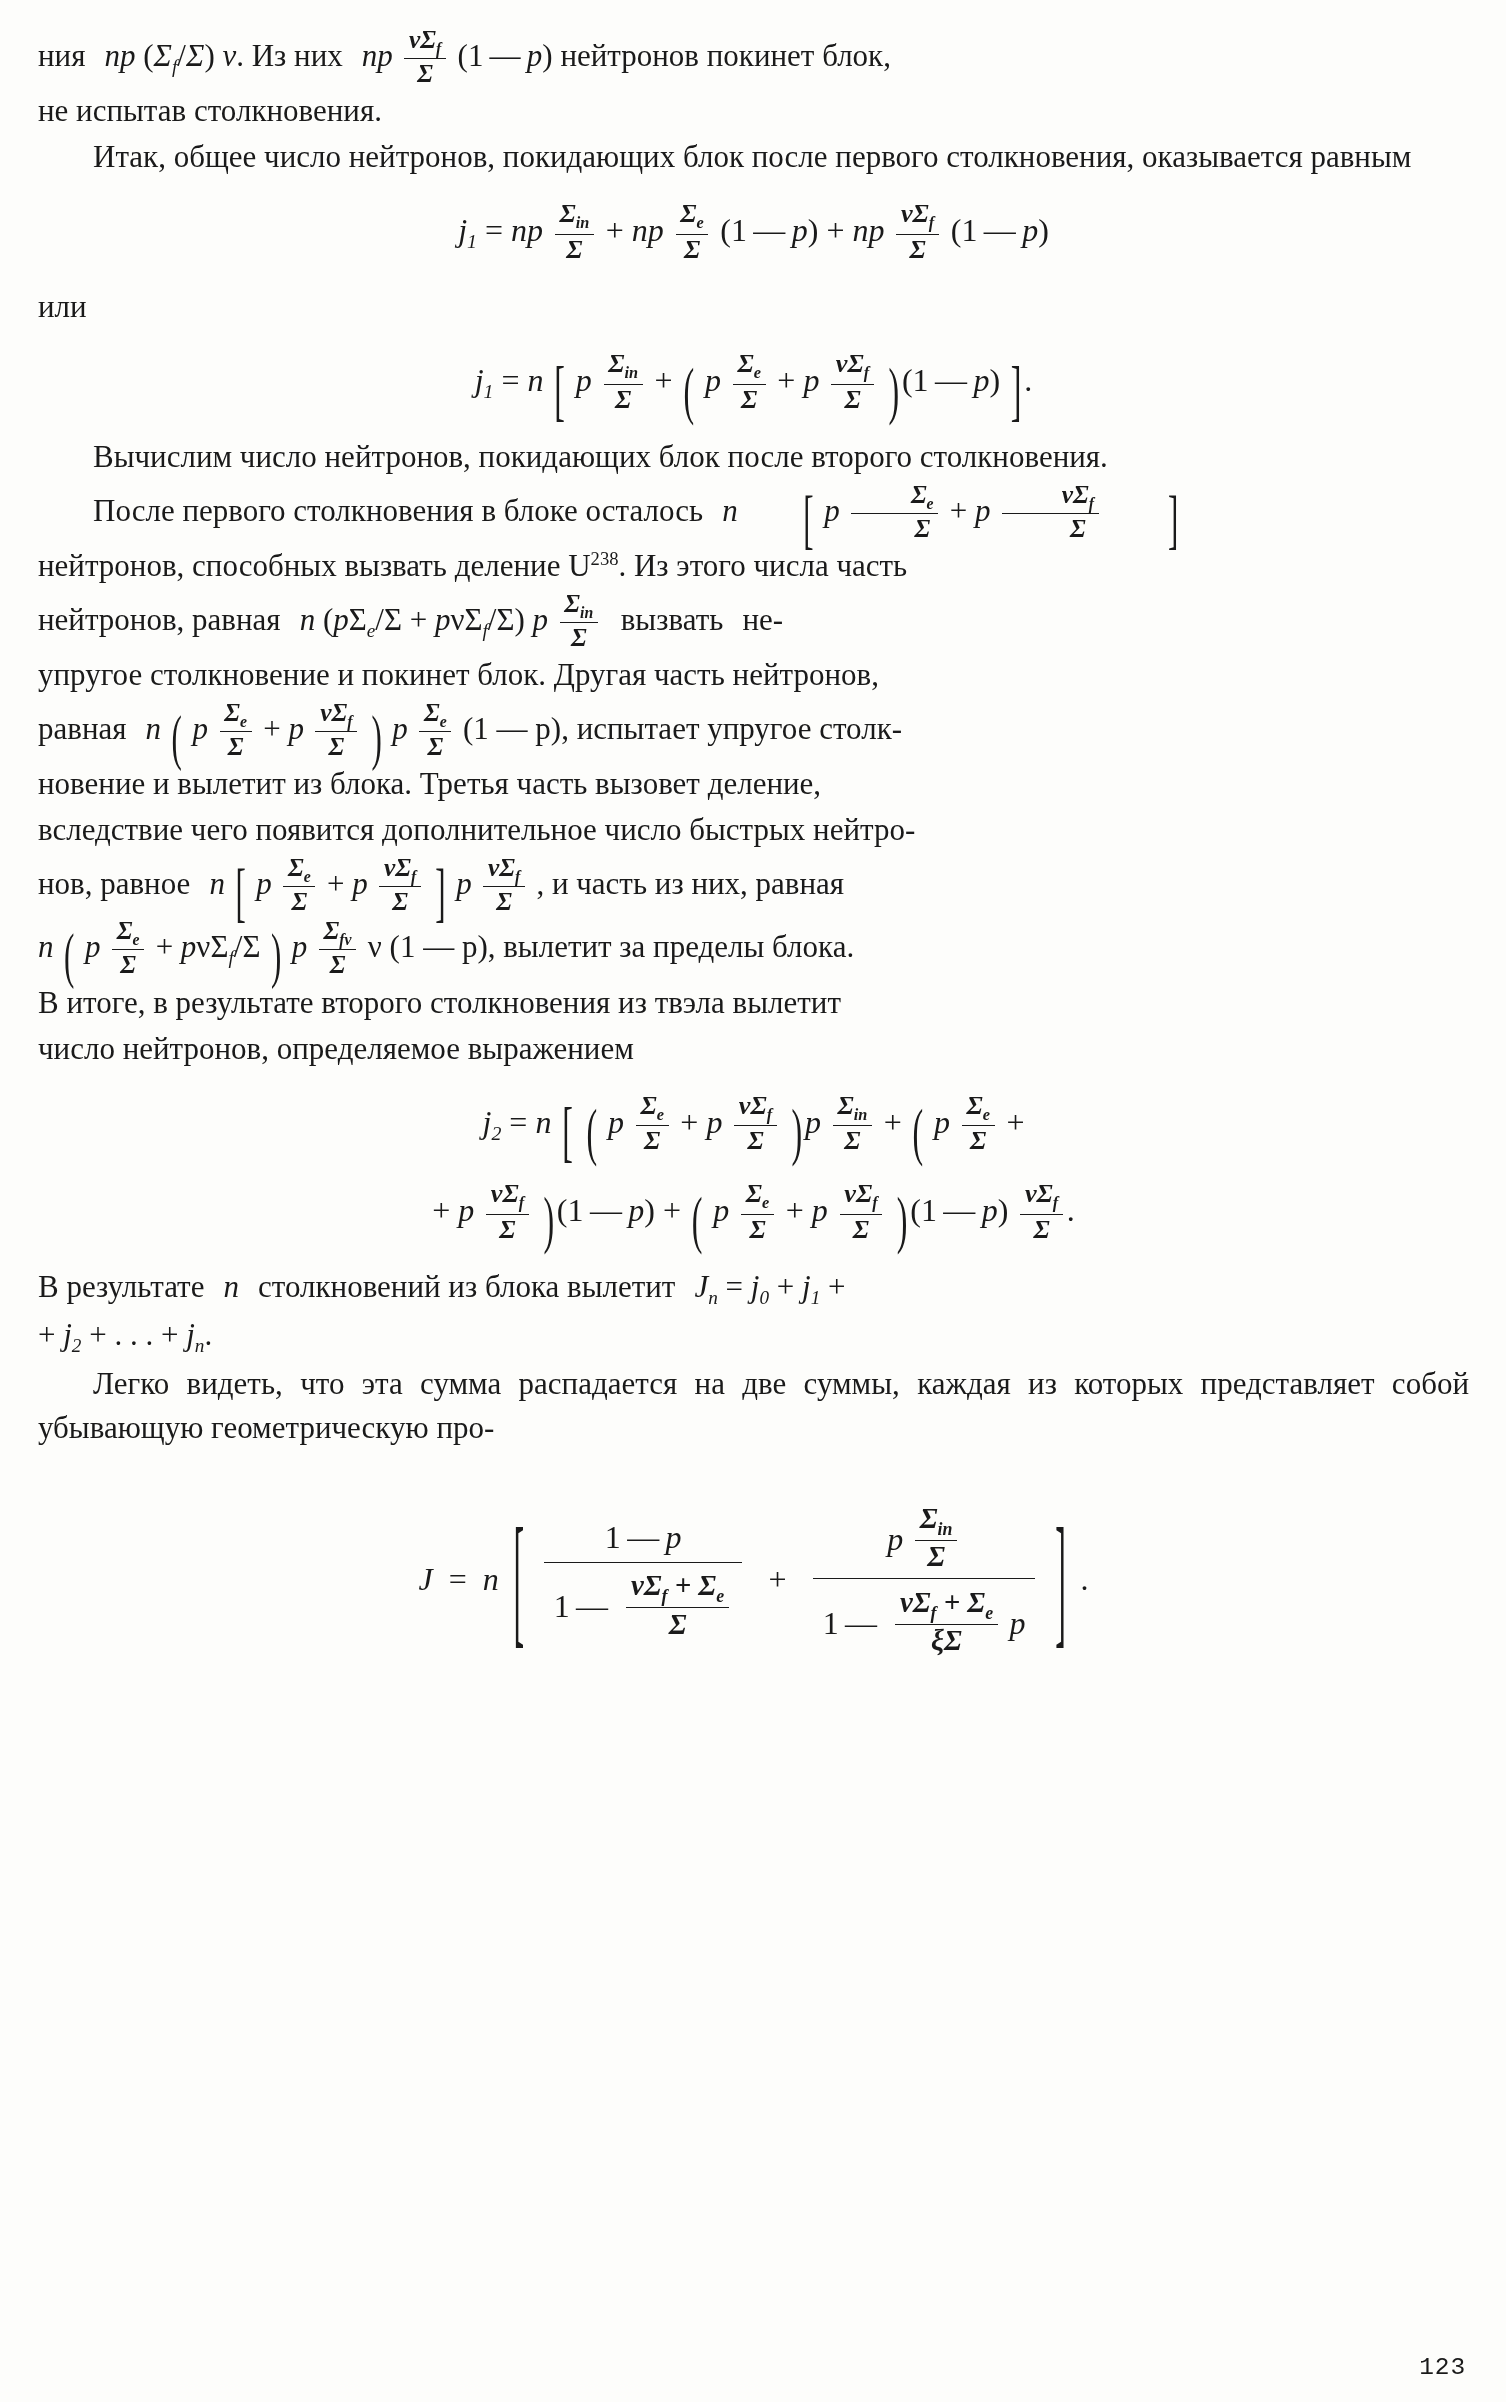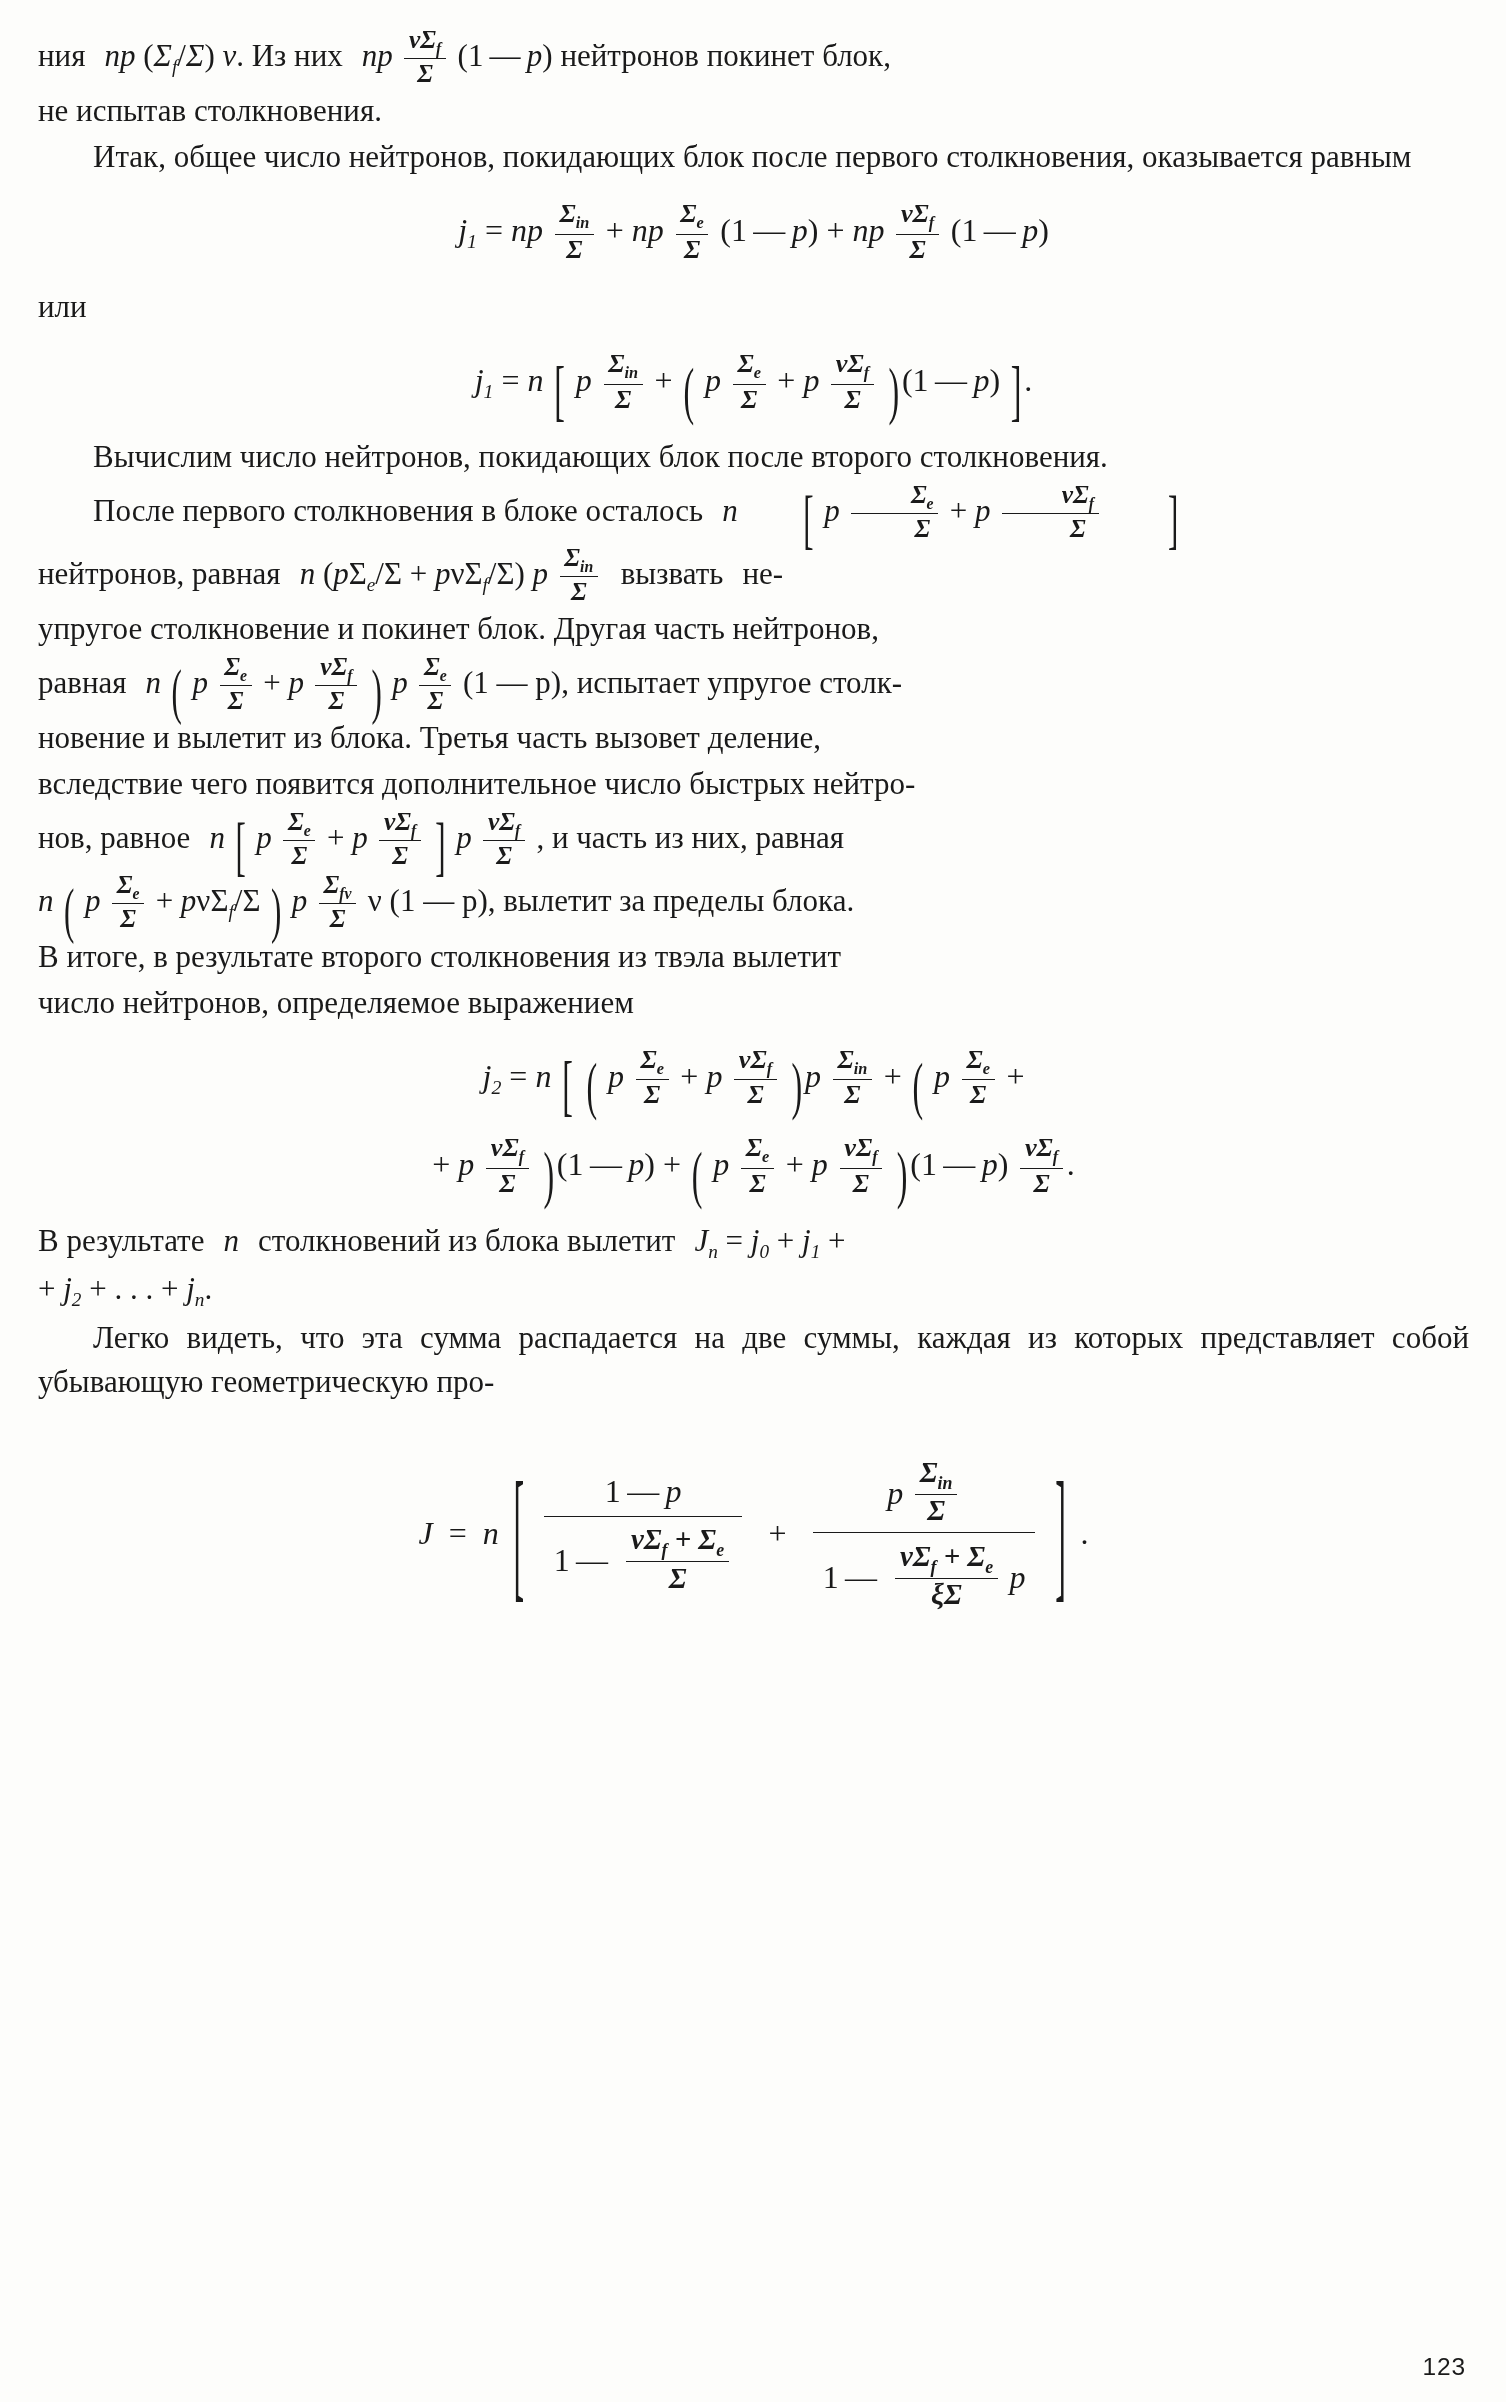--- a/index.html
+++ b/index.html
@@ -123,21 +123,21 @@
     display: block;
     padding: 7.5px 9.4px 0 9.4px;
   }
 
   .pageno {
     position: absolute;
     right: 41px;
     bottom: 21px;
     font-size: 24.5px;
     letter-spacing: 0.9px;
-    font-family: Liberation Sans, sans-serif;
+    font-family: Liberation Mono, monospace;
   }
   .nowrap { white-space: nowrap; }
   .sp-l { margin-left: 11.3px; }
   .sp-r { margin-right: 11.3px; }
 </style>
 </head>
 <body>
 
 <div class="page">
   <div class="content">
@@ -191,20 +191,23 @@
 
     <p class="para indent gap-sm">
       <span>После первого столкновения в блоке осталось</span>
       <span class="italic sp-l">n</span>
       <span class="delim-sq">[</span>
       <span class="italic">p</span>
       <span class="frac"><span class="num italic">Σ<sub class="sb">e</sub></span><span class="den italic">Σ</span></span>
       + <span class="italic">p</span>
       <span class="frac"><span class="num italic">νΣ<sub class="sb">f</sub></span><span class="den italic">Σ</span></span>
       <span class="delim-sq">]</span>
+    </p>
+    <p class="para">
+      <span>нейтронов, способных вызвать деление U</span><sup class="sp">238</sup><span>. Из этого числа часть</span>
     </p>
     <p class="para">
       <span>нейтронов, равная</span>
       <span class="italic sp-l">n</span> (<span class="italic">p</span>Σ<sub class="sb">e</sub>/Σ + <span class="italic">p</span>νΣ<sub class="sb">f</sub>/Σ) <span class="italic">p</span>
       <span class="frac"><span class="num italic">Σ<sub class="sb">in</sub></span><span class="den italic">Σ</span></span>
       <span class="sp-l">вызвать</span>
       <span class="sp-l">не-</span>
     </p>
     <p class="para">упругое столкновение и покинет блок. Другая часть нейтронов,</p>
     <p class="para">

